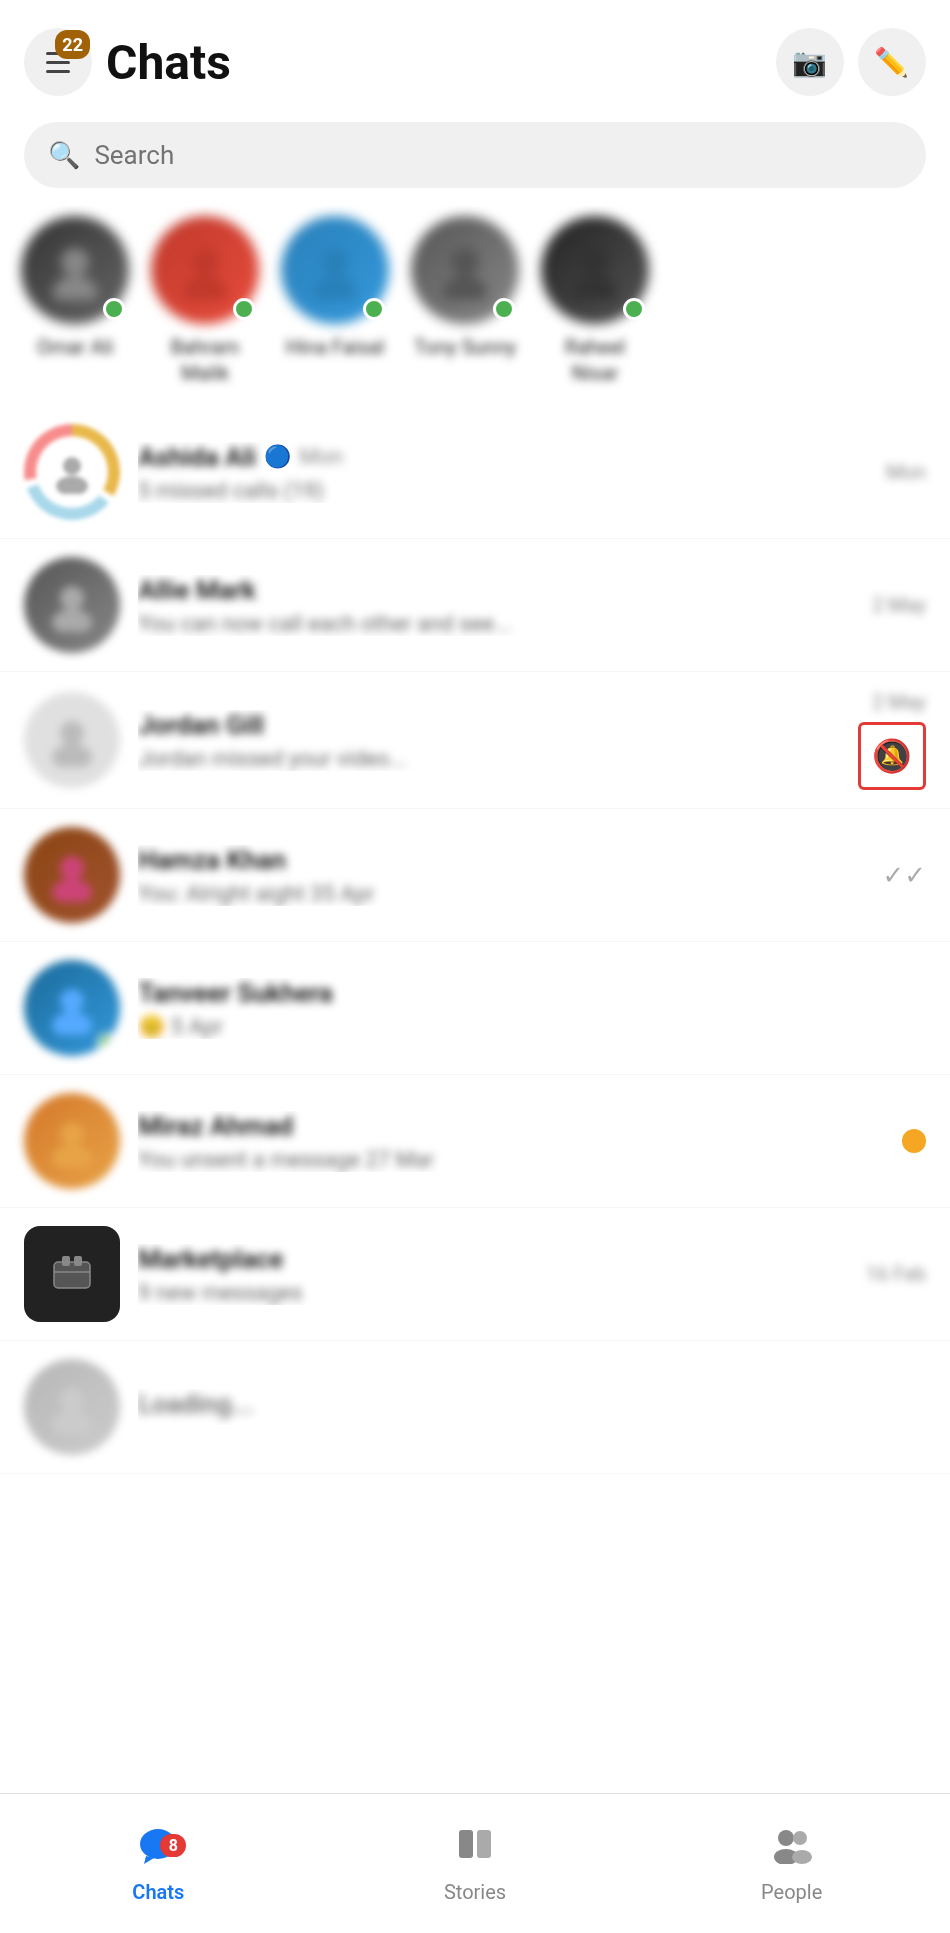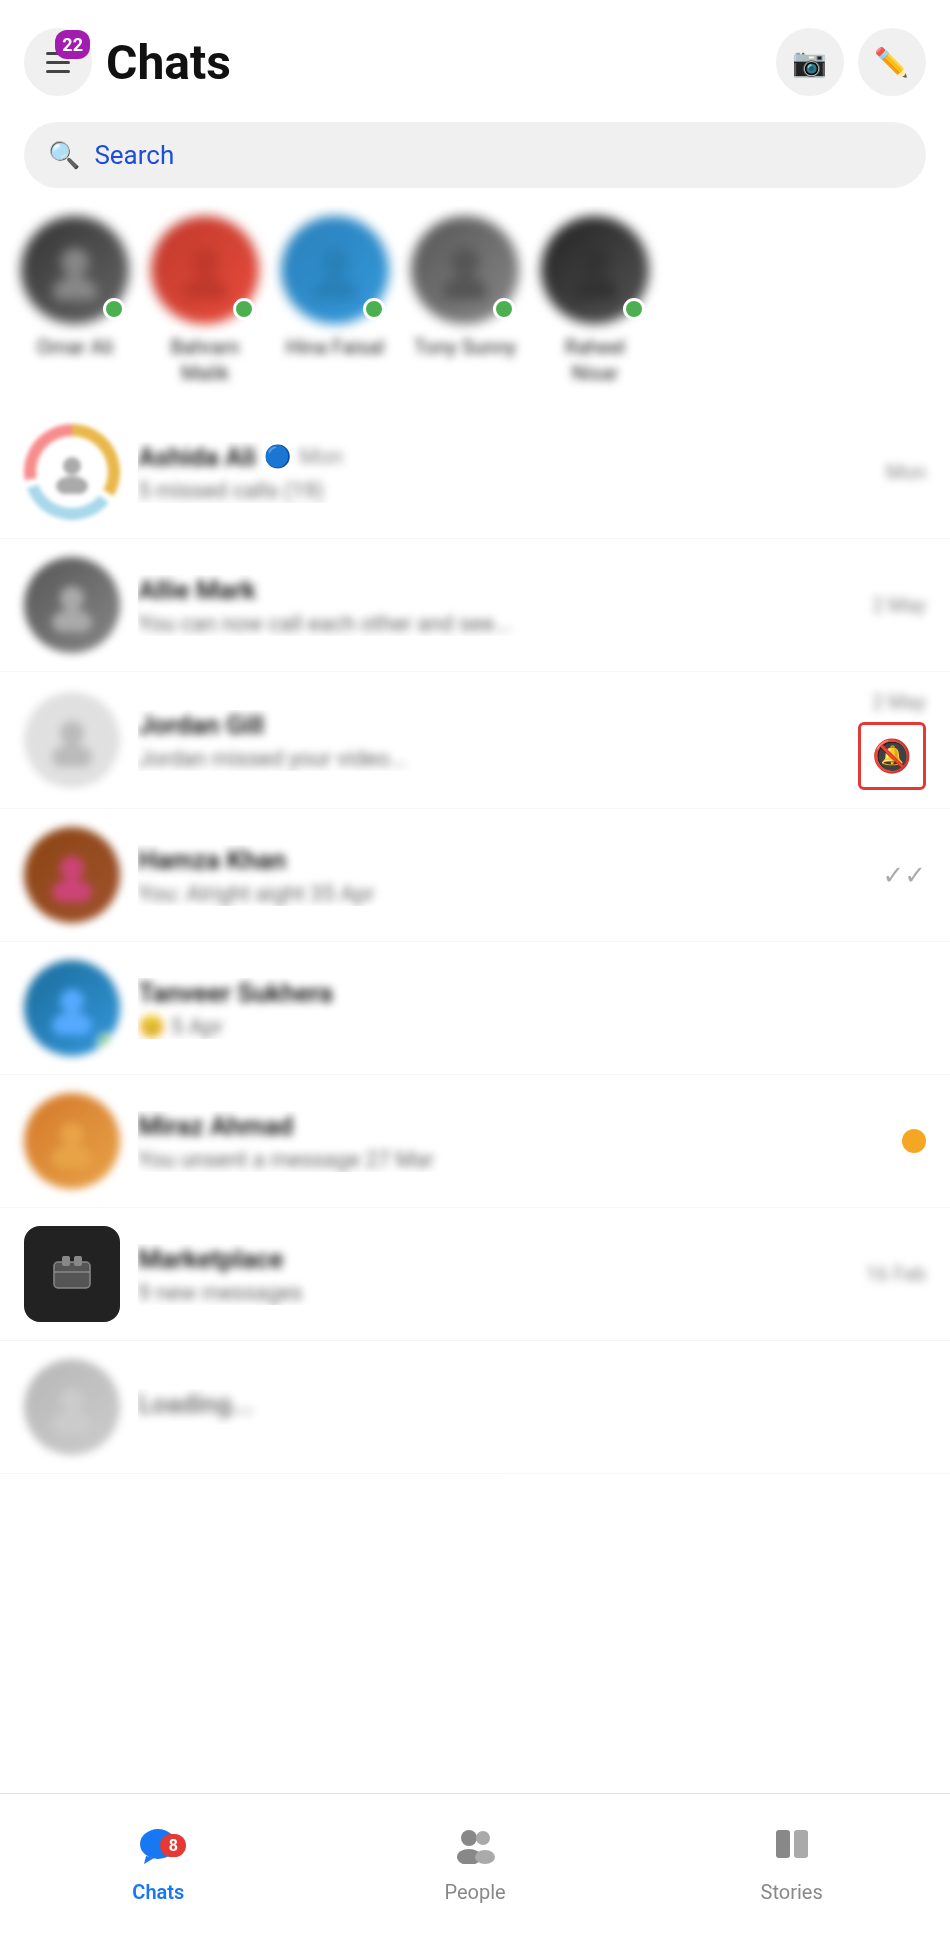--- a/index.html
+++ b/index.html
@@ -34,21 +34,21 @@
       display: flex;
       align-items: center;
       justify-content: center;
       position: relative;
       cursor: pointer;
     }
     .menu-badge {
       position: absolute;
       top: 2px;
       right: 2px;
-      background: #a21caf;
+      background: #a16207;
       color: #fff;
       border-radius: 12px;
       font-size: 18px;
       font-weight: 700;
       padding: 2px 7px;
       min-width: 28px;
       text-align: center;
       line-height: 1.4;
     }
     .menu-icon-lines {
@@ -94,21 +94,21 @@
       align-items: center;
       padding: 18px 24px;
       gap: 14px;
     }
     .search-icon-wrap {
       color: #888;
       font-size: 26px;
     }
     .search-input-text {
       font-size: 26px;
-      color: #1d4ed8;
+      color: #737373;
     }
 
     
     .stories-row {
       display: flex;
       gap: 20px;
       padding: 10px 20px 20px 20px;
       overflow-x: auto;
     }
     .story-item {
@@ -615,31 +615,31 @@
       </svg>
       <div class="nav-badge">8</div>
     </div>
     <span class="nav-label active">Chats</span>
   </div>
 
 
   <div class="nav-item">
     <span class="nav-icon">
       <svg width="40" height="40" viewBox="0 0 40 40">
+        <rect x="4" y="6" width="14" height="28" rx="3" fill="#888"></rect>
+        <rect x="22" y="6" width="14" height="28" rx="3" fill="#aaa"></rect>
+      </svg>
+    </span>
+    <span class="nav-label">Stories</span>
+  </div>
+
+  <div class="nav-item">
+    <span class="nav-icon">
+      <svg width="40" height="40" viewBox="0 0 40 40">
         <circle cx="14" cy="14" r="8" fill="#888"></circle>
         <ellipse cx="14" cy="33" rx="12" ry="8" fill="#888"></ellipse>
         <circle cx="28" cy="14" r="7" fill="#aaa"></circle>
         <ellipse cx="30" cy="33" rx="10" ry="7" fill="#aaa"></ellipse>
       </svg>
     </span>
     <span class="nav-label">People</span>
   </div>
-
-  <div class="nav-item">
-    <span class="nav-icon">
-      <svg width="40" height="40" viewBox="0 0 40 40">
-        <rect x="4" y="6" width="14" height="28" rx="3" fill="#888"></rect>
-        <rect x="22" y="6" width="14" height="28" rx="3" fill="#aaa"></rect>
-      </svg>
-    </span>
-    <span class="nav-label">Stories</span>
-  </div>
 </div>
 
 </body></html>

